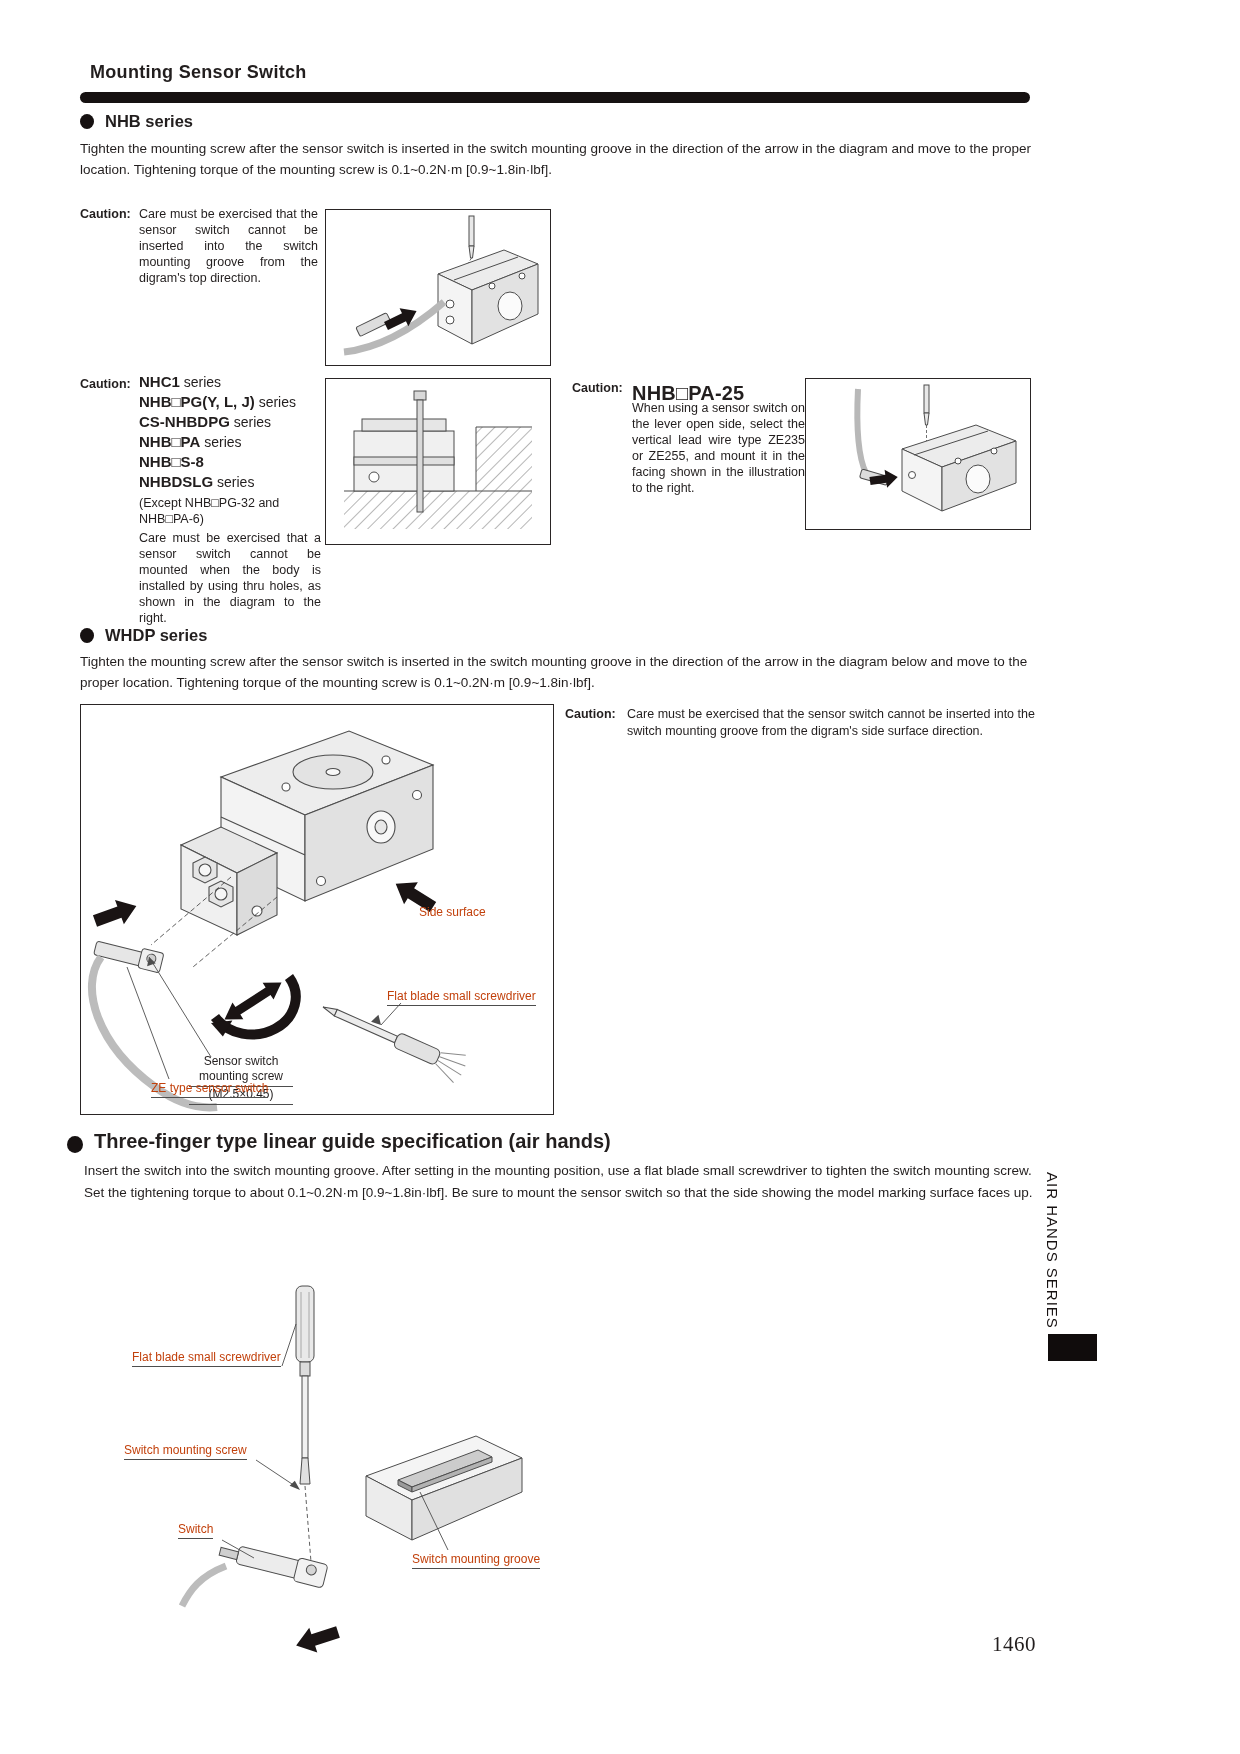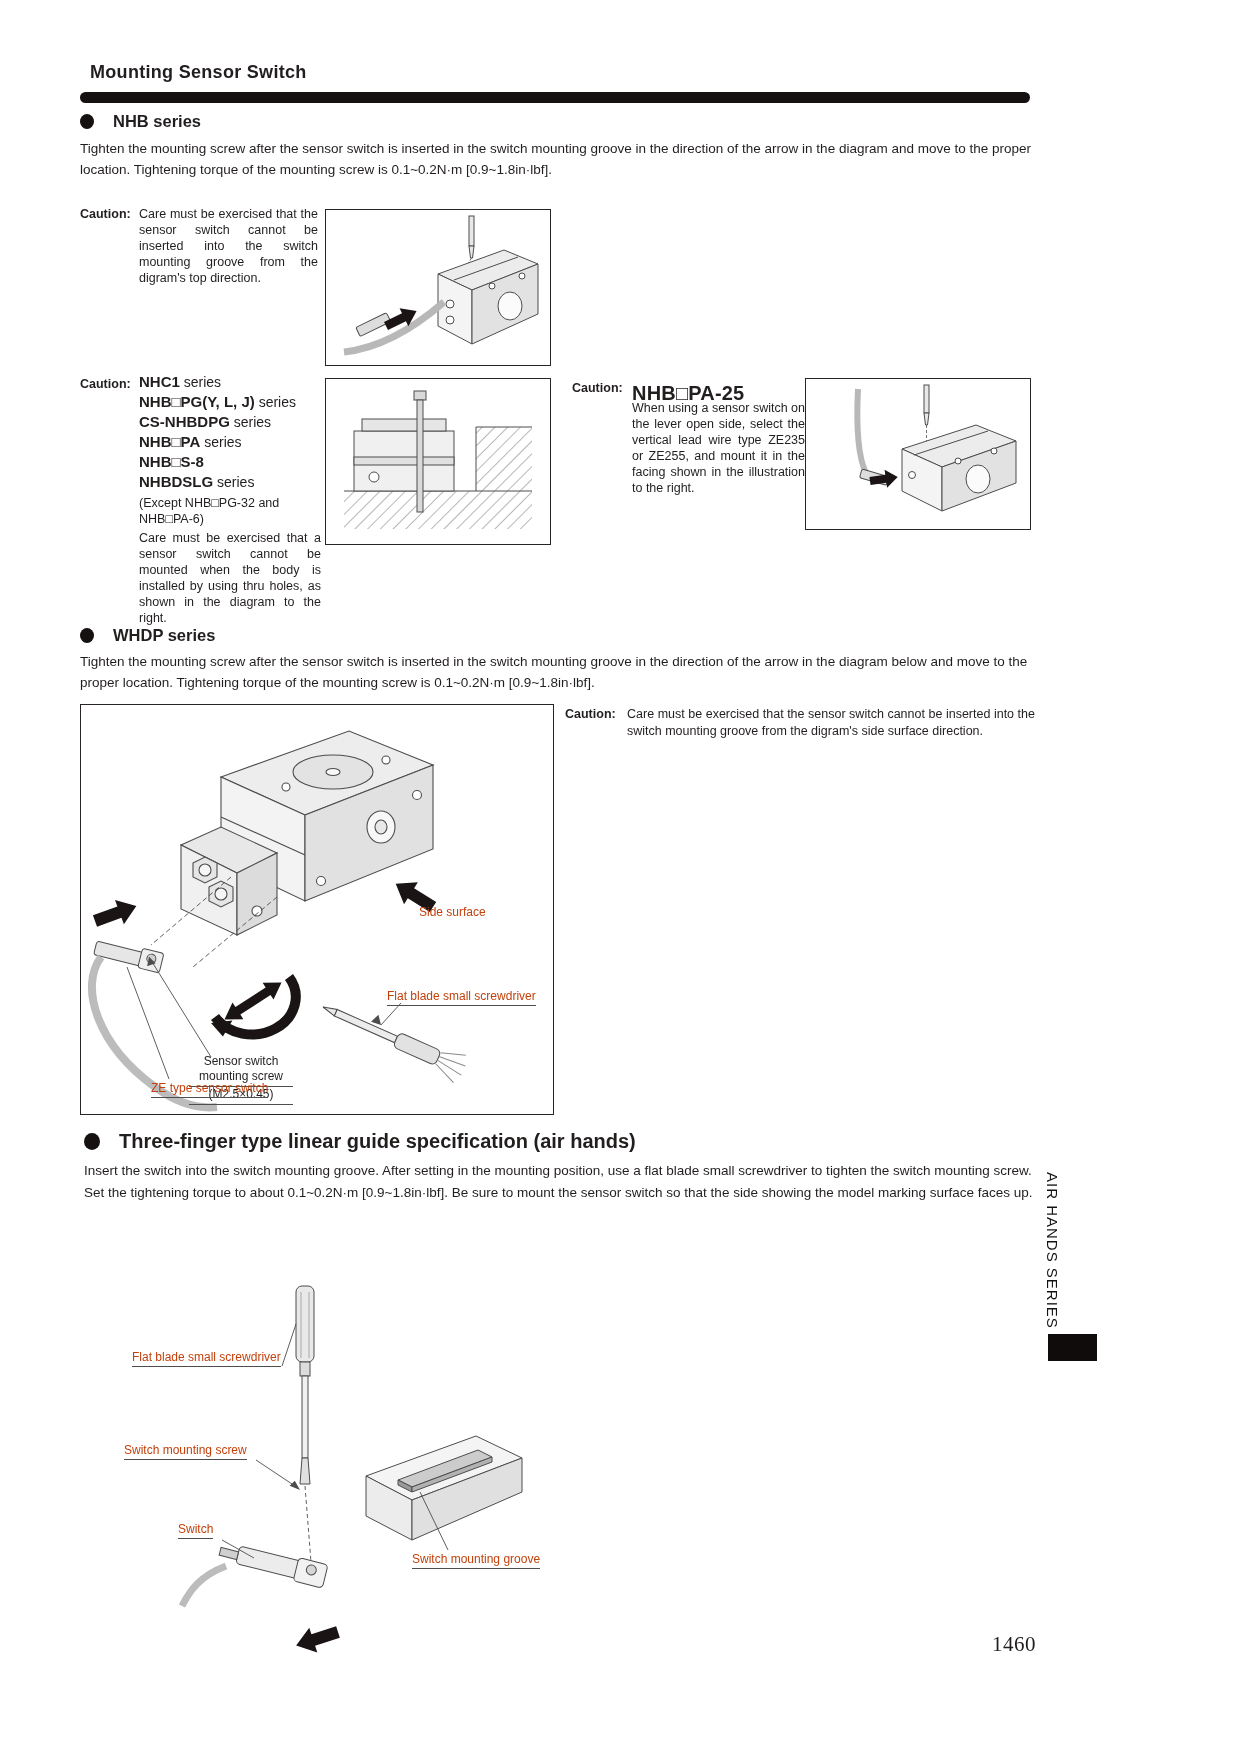--- a/index.html
+++ b/index.html
@@ -5,21 +5,21 @@
   * { margin:0; padding:0; box-sizing:border-box; }
   html,body { background:#ffffff; }
   body {
     width:1240px; height:1754px; position:relative;
     font-family:"Liberation Sans","DejaVu Sans",sans-serif;
     color:#221e1e; overflow:hidden;
   }
   .abs { position:absolute; }
   .title { font-size:18px; font-weight:bold; letter-spacing:.3px; }
   .rule { background:#161111; border-radius:6px; }
-  .sechead { display:flex; align-items:center; gap:19px; font-weight:bold; }
+  .sechead { display:flex; align-items:center; gap:11px; font-weight:bold; }
   .dot { width:14px; height:15px; border-radius:50%; background:#161111; flex:0 0 auto; }
   .h16 { font-size:16.5px; }
   .h20 { font-size:20px; }
   .body-text { font-size:13.5px; line-height:1.55; }
   .clabel { font-size:12.5px; font-weight:bold; }
   .ctext { font-size:12.5px; line-height:16px; text-align:justify; }
   .dbox { border:1px solid #2a2525; background:#fff; }
   .srow { font-size:15px; font-weight:bold; line-height:20px; white-space:nowrap; }
   .ssuf { font-weight:400; font-size:14px; }
   .sexc { font-size:12.5px; line-height:15.5px; }
@@ -216,21 +216,21 @@
     <div class="dlabel" style="left:338px;top:200px;">Side surface</div>
     <div class="dlabel u" style="left:306px;top:284px;">Flat blade small screwdriver</div>
     <div class="screwlbl" style="left:108px;top:322px;width:104px;">
       <span>Sensor switch</span>
       <span class="ul">mounting screw</span>
       <span class="ul">(M2.5×0.45)</span>
     </div>
     <div class="dlabel u" style="left:70px;top:376px;">ZE type sensor switch</div>
   </div>
 
-  <div class="abs sechead h20" style="left:84px;top:1130px;">
+  <div class="abs sechead h20" style="left:67px;top:1130px;align-items:flex-end;">
     <span class="dot" style="width:16px;height:17px;"></span>
     <span>Three-finger type linear guide specification (air hands)</span>
   </div>
   <div class="abs body-text" style="left:84px;top:1160px;width:956px;line-height:1.6;">Insert the switch into the switch mounting groove. After setting in the mounting position, use a flat blade small screwdriver to tighten the switch mounting screw. Set the tightening torque to about 0.1~0.2N·m [0.9~1.8in·lbf]. Be sure to mount the sensor switch so that the side showing the model marking surface faces up.</div>
 
   <div class="abs" style="left:80px;top:1240px;width:640px;height:430px;">
     <svg width="640" height="430" viewBox="0 0 640 430" style="position:absolute;left:0;top:0;">
 
       <g stroke="#4d4d4d" fill="#e9e9e9">
         <rect x="216" y="46" width="18" height="76" rx="6"></rect>

